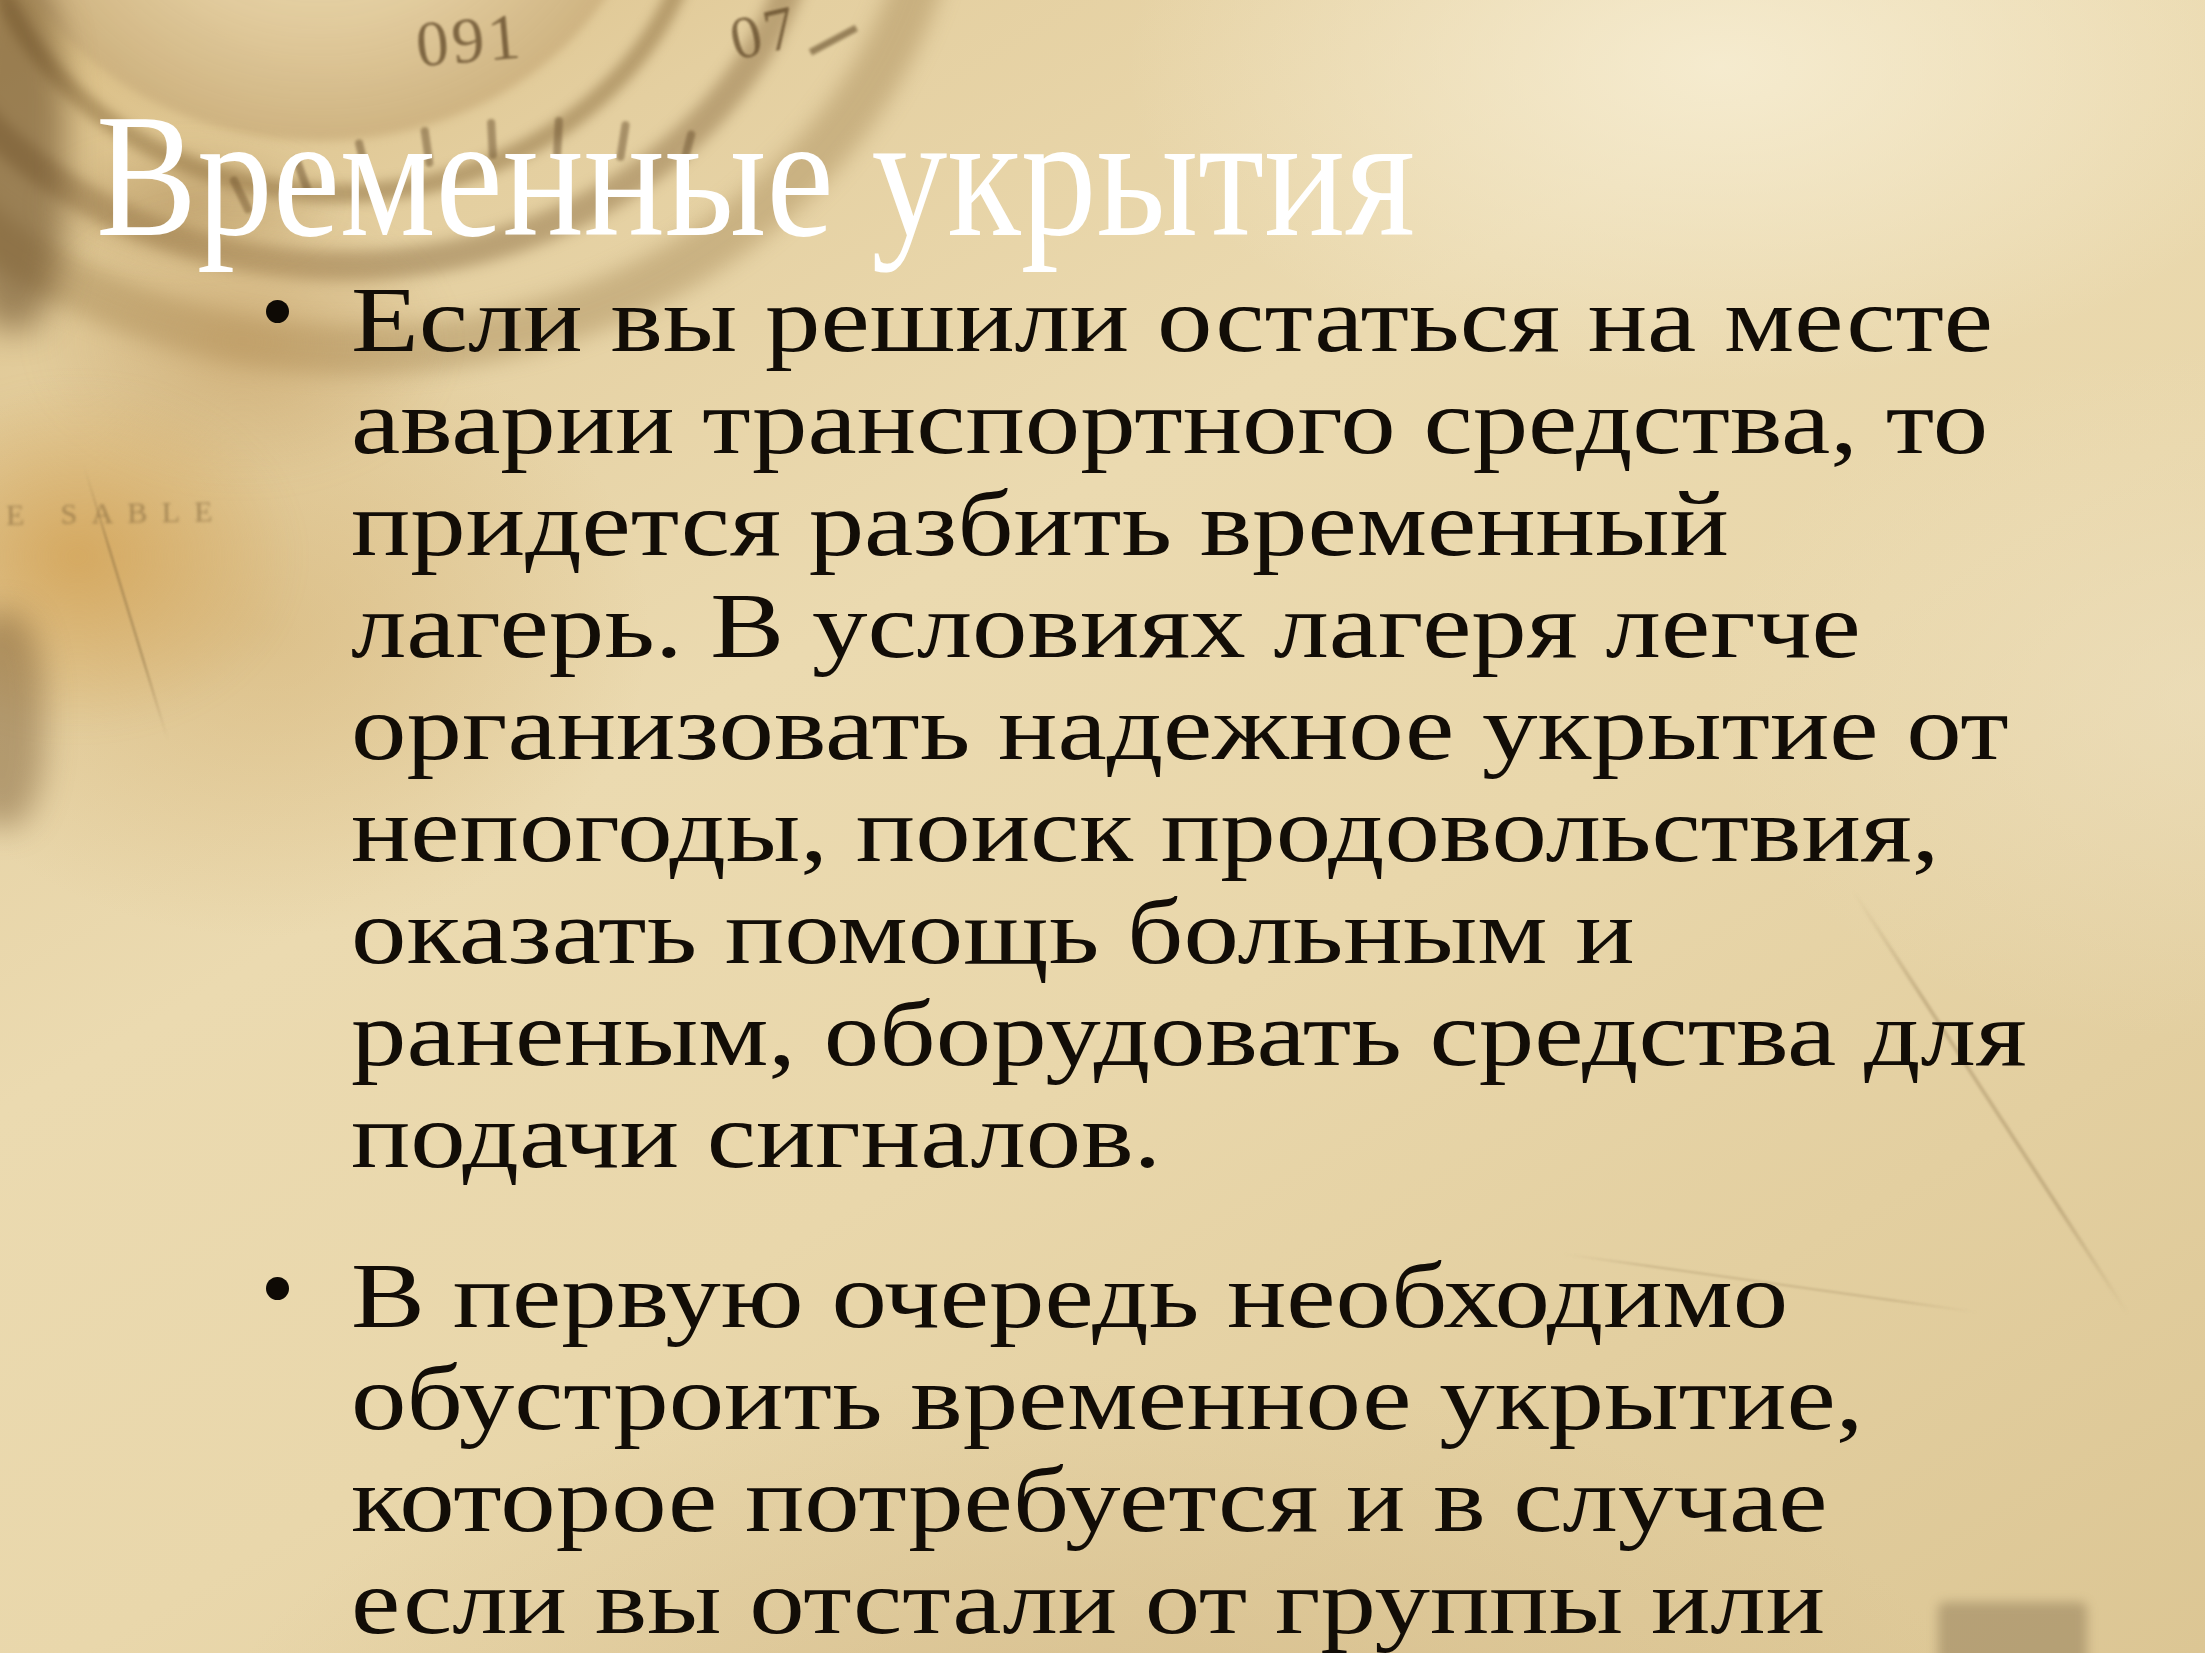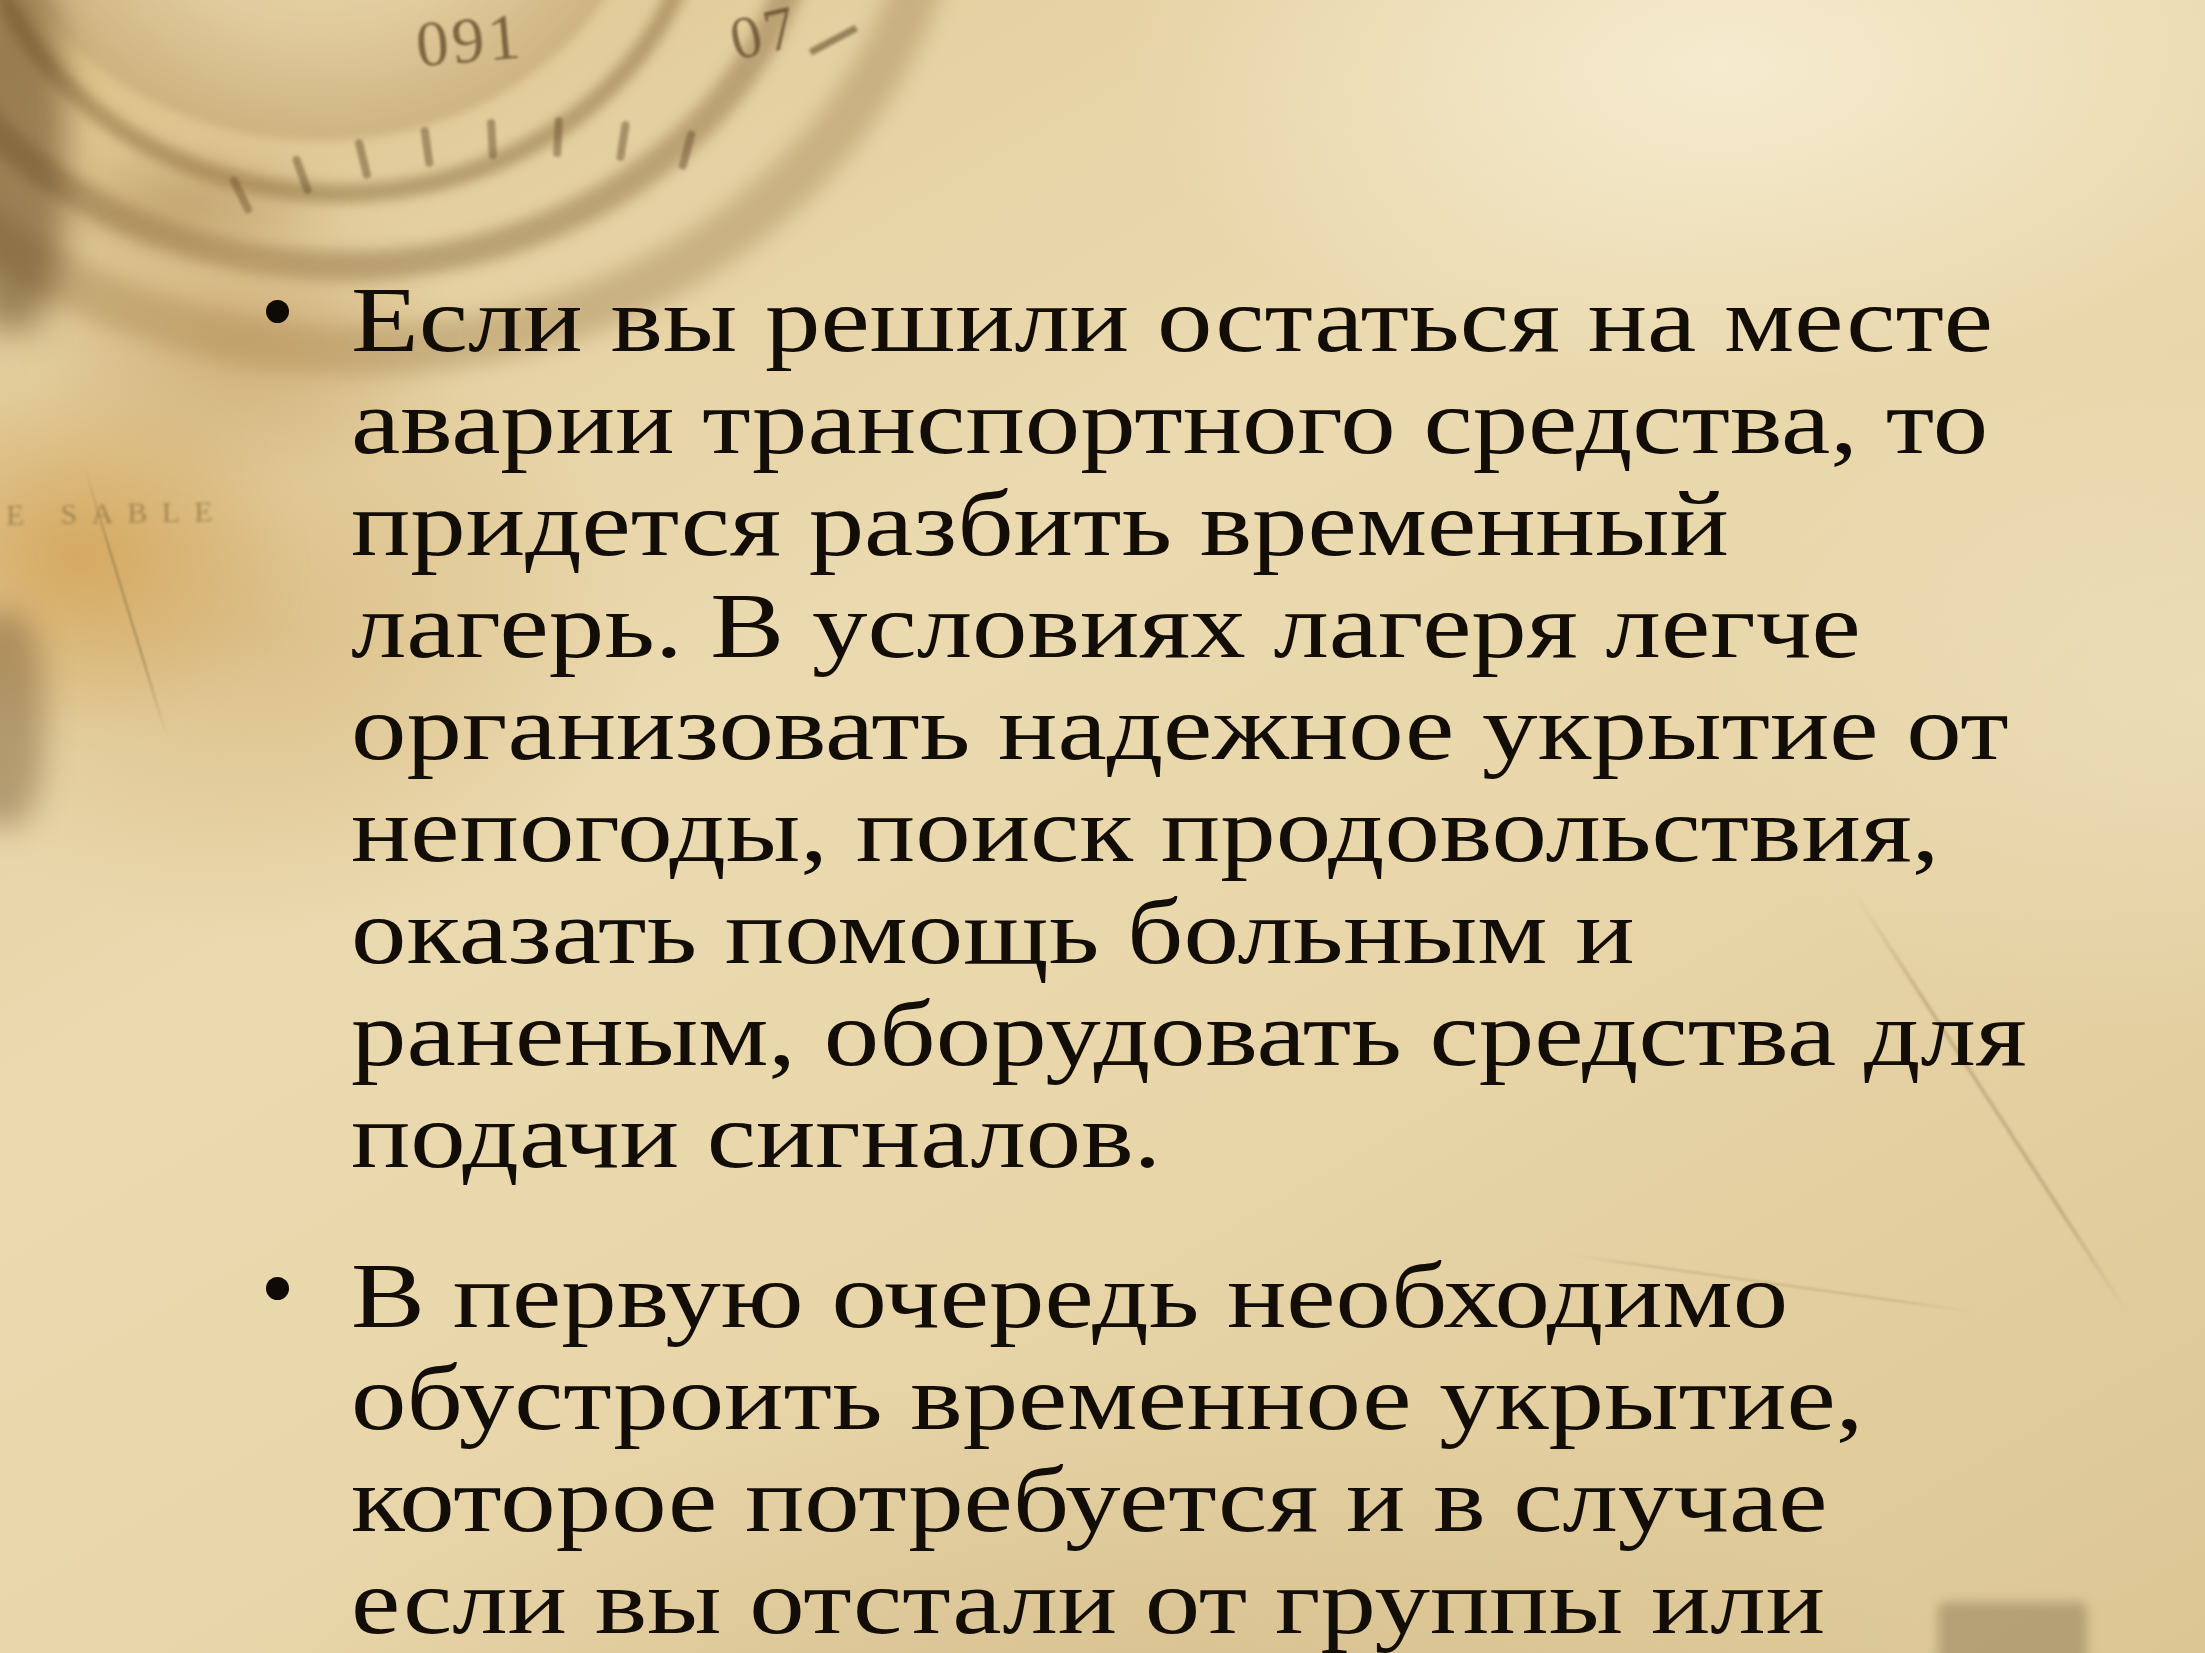--- a/index.html
+++ b/index.html
@@ -96,20 +96,21 @@
     <div class="edge-dark e2"></div>
 
     <div class="map-label">E SABLE</div>
 
     <div class="crease c1"></div>
     <div class="crease c2"></div>
     <div class="crease c3"></div>
     <div class="corner-dark"></div>
   </div>
 
+  <h1 class="title"><span class="squish">Временные укрытия</span></h1>
 
   <div class="bullet-dot dot1"></div>
   <div class="bullet-dot dot2"></div>
 
   <div class="para p1">
     <div class="line">Если вы решили остаться на месте</div>
     <div class="line">аварии транспортного средства, то</div>
     <div class="line">придется разбить временный</div>
     <div class="line">лагерь. В условиях лагеря легче</div>
     <div class="line">организовать надежное укрытие от</div>

